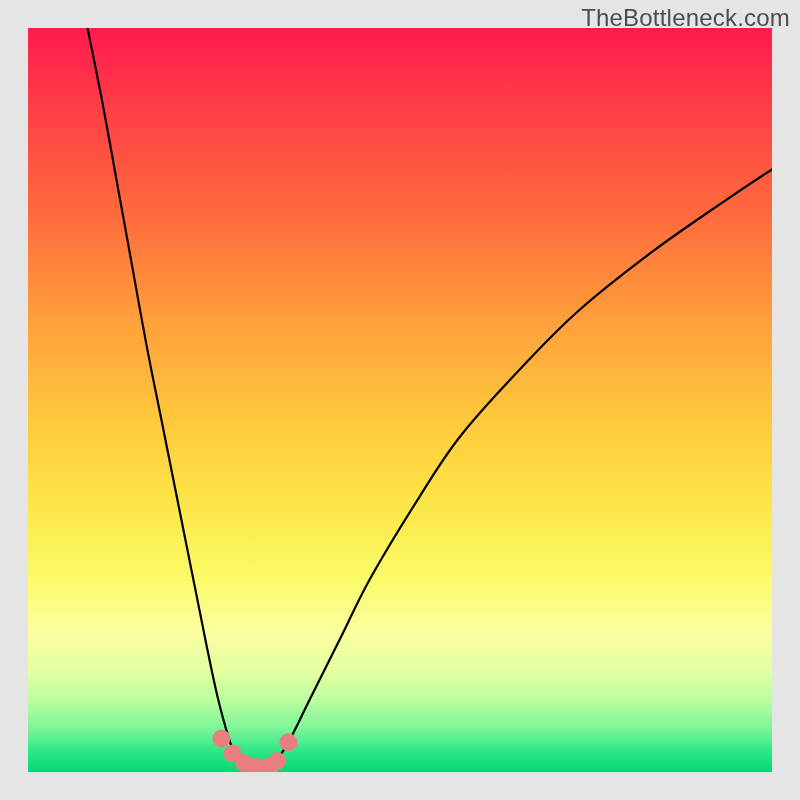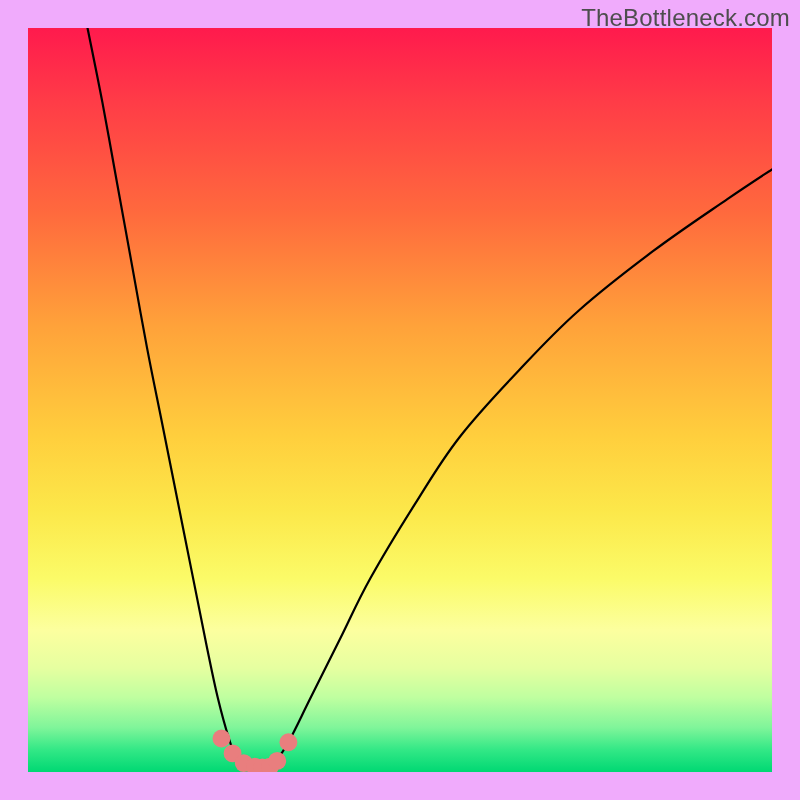--- a/index.html
+++ b/index.html
@@ -8,21 +8,21 @@
     width: 800px;
     height: 800px;
     background: #000;
     overflow: hidden;
     font-family: Arial, "Helvetica Neue", Helvetica, sans-serif;
   }
   .frame {
     position: absolute;
     left: 0; top: 0;
     width: 800px; height: 800px;
-    background: #f0abfc;
+    background: #e5e5e5;
   }
   .plot {
     position: absolute;
     left: 28px;
     top: 28px;
     width: 744px;
     height: 744px;
     background: linear-gradient(
       to bottom,
       #ff1a4d 0%,

